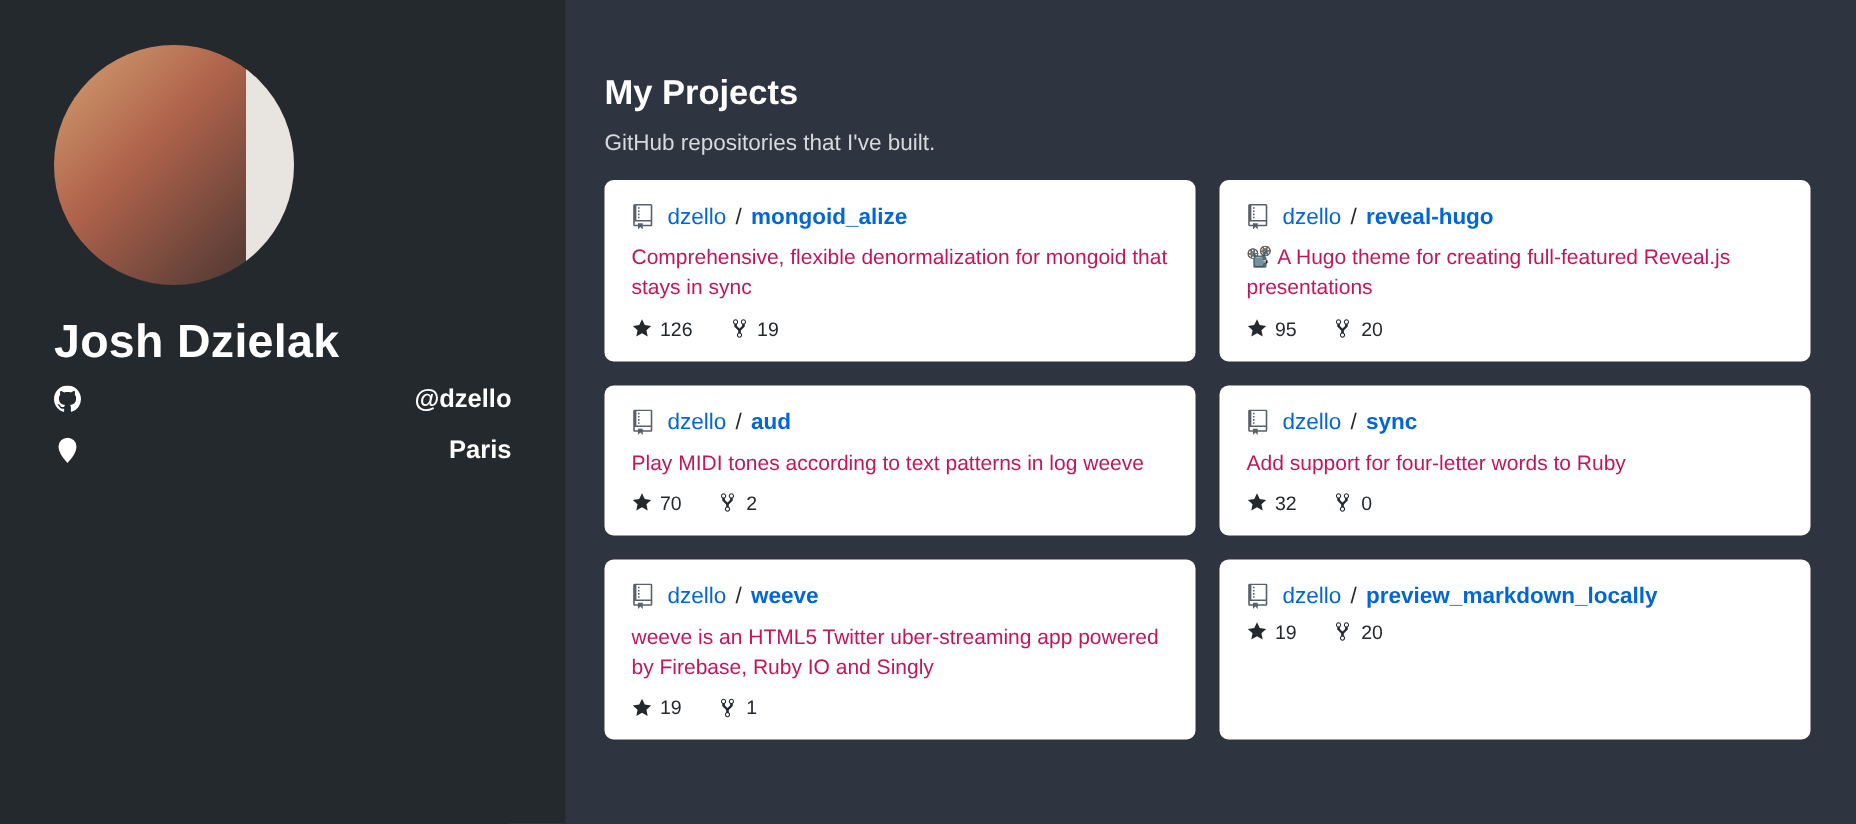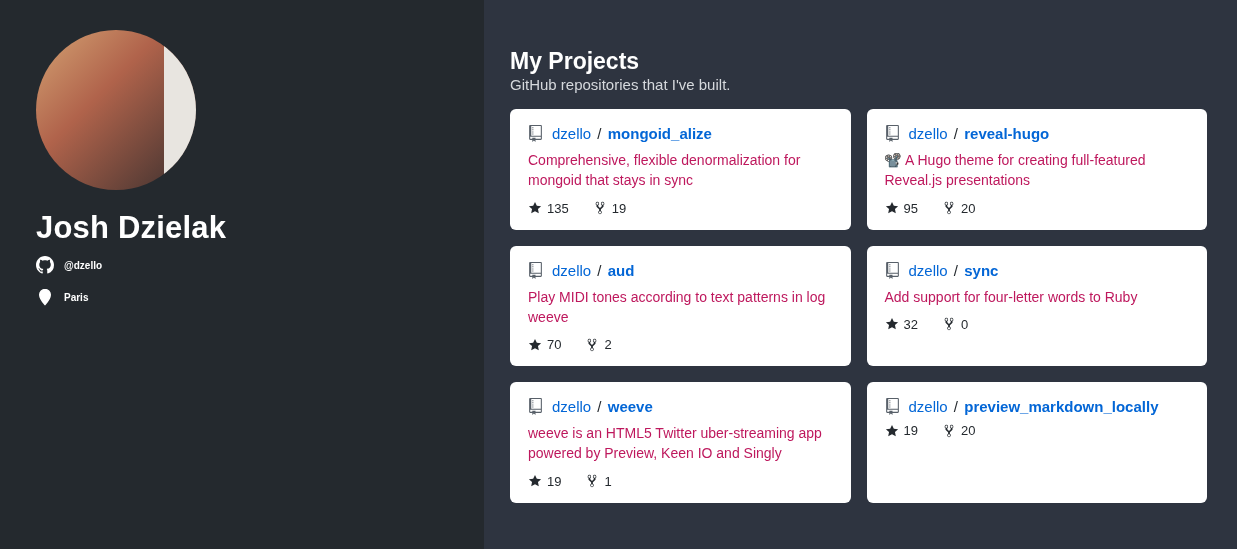--- a/index.html
+++ b/index.html
@@ -6,21 +6,21 @@
 body {
   font-family: -apple-system, BlinkMacSystemFont, "Segoe UI", Helvetica, Arial, sans-serif;
   background: #2e3440;
   color: #fff;
   width: 1237px;
   height: 549px;
   overflow: hidden;
   display: flex;
 }
 .sidebar {
-  width: 484px;
+  width: 377px;
   background: #24292e;
   padding: 30px 36px;
 }
 .avatar {
   width: 160px;
   height: 160px;
   border-radius: 50%;
   overflow: hidden;
   margin-bottom: 20px;
   background: linear-gradient(135deg, #d4a373 0%, #b0634b 40%, #3a2f2e 100%);
@@ -46,37 +46,38 @@
   line-height: 1.55;
   color: #e9ecef;
   margin-bottom: 18px;
   max-width: 330px;
 }
 .meta-row {
   display: flex;
   align-items: center;
   gap: 10px;
   margin-bottom: 14px;
-  font-size: 10px;
+  font-size: 17px;
   font-weight: 600;
+  justify-content: space-between;
 }
 .icon-svg {
   width: 18px;
   height: 18px;
   fill: #fff;
   flex-shrink: 0;
 }
 .main {
   flex: 1;
   padding: 48px 30px 30px 26px;
 }
 .section-title {
   font-size: 23px;
   font-weight: 800;
-  margin-bottom: 1px;
+  margin-bottom: 12px;
 }
 .section-sub {
   font-size: 15px;
   color: #d6d9dd;
   margin-bottom: 16px;
 }
 .grid {
   display: grid;
   grid-template-columns: 1fr 1fr;
   gap: 16px;
@@ -150,21 +151,21 @@
             <path d="M4 9H3V8h1v1zm0-3H3v1h1V6zm0-2H3v1h1V4zm0-2H3v1h1V2zm8-1v12c0 .55-.45 1-1 1H6v2l-1.5-1.5L3 16v-2H1c-.55 0-1-.45-1-1V1c0-.55.45-1 1-1h10c.55 0 1 .45 1 1zm-1 10H1v2h2v-1h3v1h5v-2zm0-10H2v9h9V1z"></path>
           </svg>
           <span><span class="owner">dzello</span><span class="slash"> / </span><span class="repo">mongoid_alize</span></span>
         </div>
         <div class="card-desc">Comprehensive, flexible denormalization for mongoid that stays in sync</div>
         <div class="card-stats">
           <span class="stat">
             <svg class="stat-icon" viewBox="0 0 14 16">
               <path d="M14 6l-4.9-.64L7 1 4.9 5.36 0 6l3.6 3.26L2.67 14 7 11.67 11.33 14l-.93-4.74L14 6z"></path>
             </svg>
-            <span>135</span>
+            <span>126</span>
           </span>
           <span class="stat">
             <svg class="stat-icon" viewBox="0 0 10 16">
               <path d="M8 1a1.993 1.993 0 00-1 3.72V6L5 8 3 6V4.72A1.993 1.993 0 002 1a1.993 1.993 0 00-1 3.72V6.5l3 3v1.78A1.993 1.993 0 005 15a1.993 1.993 0 001-3.72V9.5l3-3V4.72A1.993 1.993 0 008 1zM2 4.2C1.34 4.2.8 3.65.8 3c0-.65.55-1.2 1.2-1.2.65 0 1.2.55 1.2 1.2 0 .65-.55 1.2-1.2 1.2zm3 10c-.66 0-1.2-.55-1.2-1.2 0-.65.55-1.2 1.2-1.2.65 0 1.2.55 1.2 1.2 0 .65-.55 1.2-1.2 1.2zm3-10c-.66 0-1.2-.55-1.2-1.2 0-.65.55-1.2 1.2-1.2.65 0 1.2.55 1.2 1.2 0 .65-.55 1.2-1.2 1.2z"></path>
             </svg>
             <span>19</span>
           </span>
         </div>
       </div>
       <div class="card">
@@ -236,21 +237,21 @@
           </span>
         </div>
       </div>
       <div class="card">
         <div class="card-title">
           <svg class="repo-icon" viewBox="0 0 12 16">
             <path d="M4 9H3V8h1v1zm0-3H3v1h1V6zm0-2H3v1h1V4zm0-2H3v1h1V2zm8-1v12c0 .55-.45 1-1 1H6v2l-1.5-1.5L3 16v-2H1c-.55 0-1-.45-1-1V1c0-.55.45-1 1-1h10c.55 0 1 .45 1 1zm-1 10H1v2h2v-1h3v1h5v-2zm0-10H2v9h9V1z"></path>
           </svg>
           <span><span class="owner">dzello</span><span class="slash"> / </span><span class="repo">weeve</span></span>
         </div>
-        <div class="card-desc">weeve is an HTML5 Twitter uber-streaming app powered by Preview, Keen IO and Singly</div>
+        <div class="card-desc">weeve is an HTML5 Twitter uber-streaming app powered by Firebase, Ruby IO and Singly</div>
         <div class="card-stats">
           <span class="stat">
             <svg class="stat-icon" viewBox="0 0 14 16">
               <path d="M14 6l-4.9-.64L7 1 4.9 5.36 0 6l3.6 3.26L2.67 14 7 11.67 11.33 14l-.93-4.74L14 6z"></path>
             </svg>
             <span>19</span>
           </span>
           <span class="stat">
             <svg class="stat-icon" viewBox="0 0 10 16">
               <path d="M8 1a1.993 1.993 0 00-1 3.72V6L5 8 3 6V4.72A1.993 1.993 0 002 1a1.993 1.993 0 00-1 3.72V6.5l3 3v1.78A1.993 1.993 0 005 15a1.993 1.993 0 001-3.72V9.5l3-3V4.72A1.993 1.993 0 008 1zM2 4.2C1.34 4.2.8 3.65.8 3c0-.65.55-1.2 1.2-1.2.65 0 1.2.55 1.2 1.2 0 .65-.55 1.2-1.2 1.2zm3 10c-.66 0-1.2-.55-1.2-1.2 0-.65.55-1.2 1.2-1.2.65 0 1.2.55 1.2 1.2 0 .65-.55 1.2-1.2 1.2zm3-10c-.66 0-1.2-.55-1.2-1.2 0-.65.55-1.2 1.2-1.2.65 0 1.2.55 1.2 1.2 0 .65-.55 1.2-1.2 1.2z"></path>

